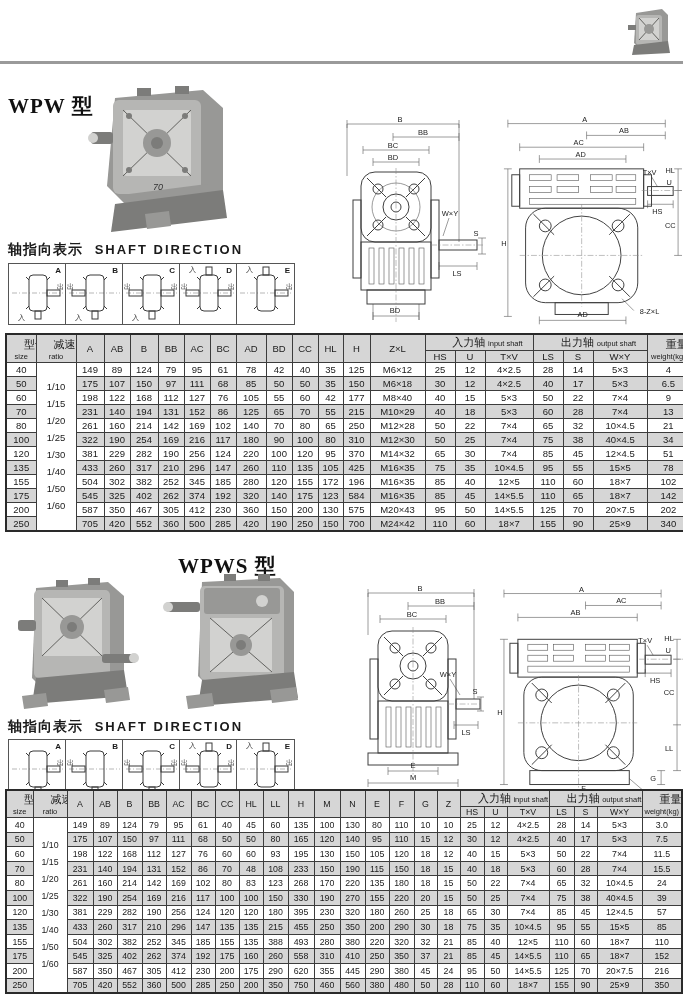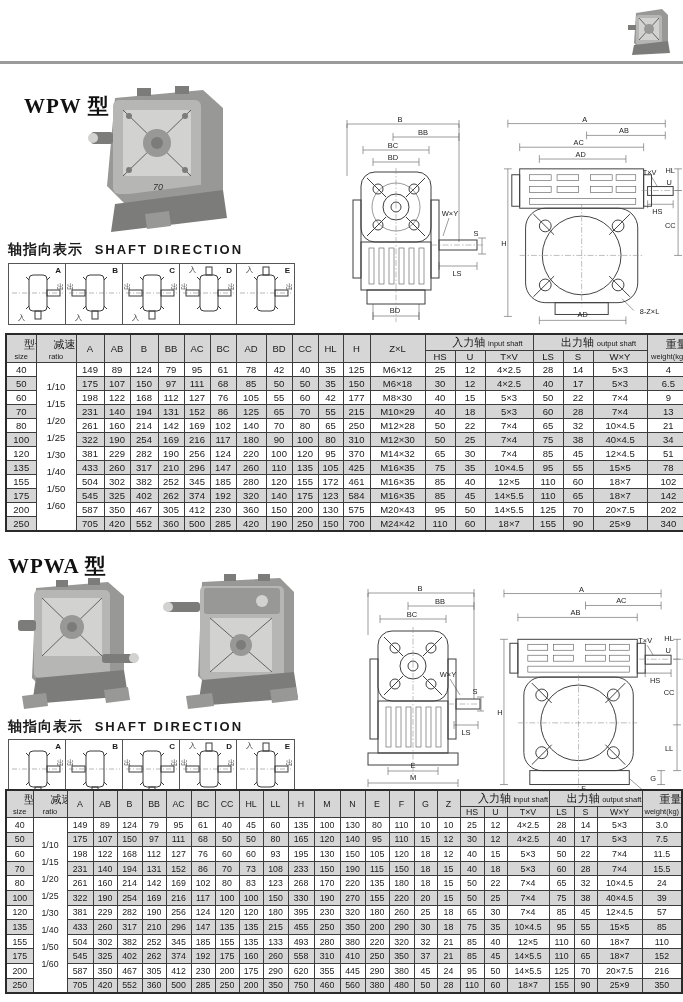--- a/index.html
+++ b/index.html
@@ -64,21 +64,21 @@
       <rect class="ph-g1" x="14" y="12" width="26" height="30" rx="3"></rect>
       <rect class="ph-g3" x="17" y="15" width="20" height="22" rx="2"></rect>
       <path class="ph-ln" d="M17,15 L37,37 M37,15 L17,37"></path>
       <circle class="ph-g2" cx="27" cy="26" r="5"></circle>
       <rect class="ph-g4" x="6" y="22" width="8" height="5"></rect>
       <polygon class="ph-g4" points="12,42 46,38 48,50 10,52"></polygon>
     </svg>
   </div>
   <div class="divider"></div>
 
-  <div class="sec-title" style="left:24px; top:92px;">WPW 型</div>
+  <div class="sec-title" style="left:8px; top:92px;">WPW 型</div>
 
   <div class="photo" style="left:85px; top:86px; width:150px; height:152px;">
     <svg viewBox="0 0 150 152" width="150" height="152">
       <polygon class="ph-g2" points="30,12 118,4 138,22 138,108 44,122 22,100"></polygon>
       <rect class="ph-g4" x="52" y="2" width="14" height="8"></rect>
       <rect class="ph-g4" x="90" y="0" width="14" height="8"></rect>
       <rect class="ph-g1" x="28" y="14" width="88" height="94" rx="6"></rect>
       <rect class="ph-g3" x="38" y="24" width="68" height="66" rx="4"></rect>
       <path class="ph-ln" d="M38,24 L106,90 M106,24 L38,90"></path>
       <circle class="ph-g2" cx="72" cy="57" r="14"></circle>
@@ -430,21 +430,21 @@
           <td>122</td>
           <td>168</td>
           <td>112</td>
           <td>127</td>
           <td>76</td>
           <td>105</td>
           <td>55</td>
           <td>60</td>
           <td>42</td>
           <td>177</td>
-          <td>M8×30</td>
+          <td>M8×40</td>
           <td>40</td>
           <td>15</td>
           <td>5×3</td>
           <td>50</td>
           <td>22</td>
           <td>7×4</td>
           <td>9</td>
         </tr>
         <tr class="shade">
           <td>70</td>
@@ -561,21 +561,21 @@
           <td>504</td>
           <td>302</td>
           <td>382</td>
           <td>252</td>
           <td>345</td>
           <td>185</td>
           <td>280</td>
           <td>120</td>
           <td>155</td>
           <td>172</td>
-          <td>461</td>
+          <td>196</td>
           <td>M16×35</td>
           <td>85</td>
           <td>40</td>
           <td>12×5</td>
           <td>110</td>
           <td>60</td>
           <td>18×7</td>
           <td>102</td>
         </tr>
         <tr class="shade">
@@ -640,21 +640,21 @@
           <td>60</td>
           <td>18×7</td>
           <td>155</td>
           <td>90</td>
           <td>25×9</td>
           <td>340</td>
         </tr>
       </tbody>
   </table>
 
-  <div class="sec-title" style="left:8px; top:552px;">WPWA 型</div>
+  <div class="sec-title" style="left:178px; top:552px;">WPWS 型</div>
 
   <div class="photo" style="left:16px; top:578px; width:126px; height:132px;">
     <svg viewBox="0 0 126 132" width="126" height="132">
       <polygon class="ph-g2" points="20,10 92,4 108,18 108,106 30,114 16,100"></polygon>
       <rect class="ph-g4" x="40" y="2" width="12" height="7"></rect>
         <rect class="ph-g4" x="72" y="0" width="12" height="7"></rect>
       <rect class="ph-g1" x="18" y="12" width="76" height="88" rx="5"></rect>
       <rect class="ph-g3" x="26" y="20" width="60" height="58" rx="3"></rect>
       <path class="ph-ln" d="M26,20 L86,78 M86,20 L26,78"></path>
       <circle class="ph-g2" cx="56" cy="49" r="12"></circle>
@@ -1063,21 +1063,21 @@
         </tr>
         <tr class="shade">
           <td>70</td>
           <td>231</td>
           <td>140</td>
           <td>194</td>
           <td>131</td>
           <td>152</td>
           <td>86</td>
           <td>70</td>
-          <td>73</td>
+          <td>48</td>
           <td>108</td>
           <td>233</td>
           <td>150</td>
           <td>190</td>
           <td>115</td>
           <td>150</td>
           <td>18</td>
           <td>15</td>
           <td>40</td>
           <td>18</td>
@@ -1194,21 +1194,21 @@
         <tr>
           <td>155</td>
           <td>504</td>
           <td>302</td>
           <td>382</td>
           <td>252</td>
           <td>345</td>
           <td>185</td>
           <td>155</td>
           <td>135</td>
-          <td>133</td>
+          <td>388</td>
           <td>493</td>
           <td>280</td>
           <td>380</td>
           <td>220</td>
           <td>320</td>
           <td>32</td>
           <td>21</td>
           <td>85</td>
           <td>40</td>
           <td>12×5</td>

